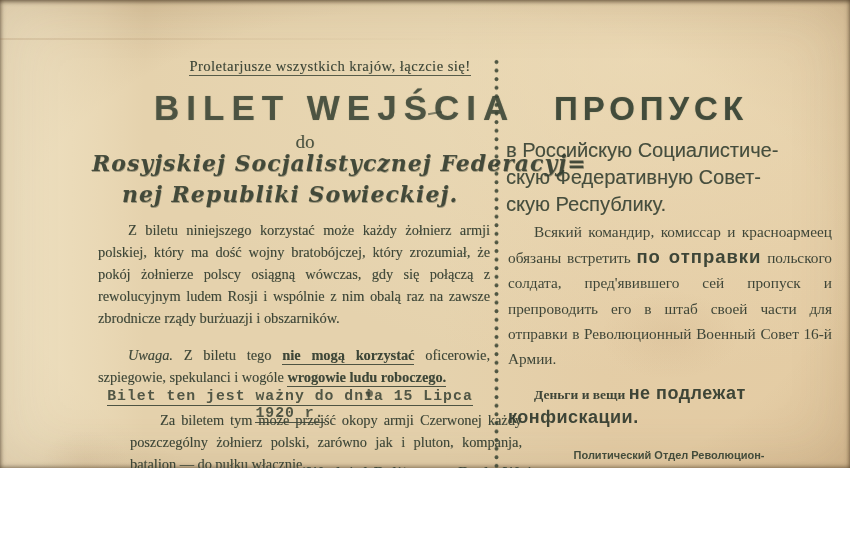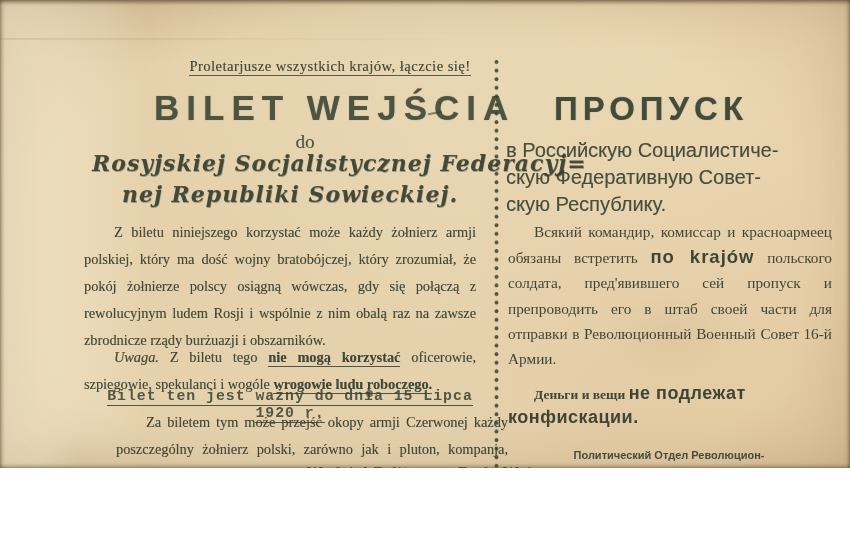--- a/index.html
+++ b/index.html
@@ -27,21 +27,21 @@
   .slogan{left:178px;top:58px;width:304px;text-align:center;font-size:14.5px;letter-spacing:0.5px;}
   .slogan span{border-bottom:1.5px solid rgba(61,70,55,0.85);padding-bottom:1px;}
   .title-pl{left:138px;top:88px;width:334px;text-align:center;font-family:"Liberation Sans",sans-serif;
     font-size:35px;font-weight:700;letter-spacing:7px;color:rgba(58,68,52,0.78);
     text-shadow:0 0 1px rgba(58,68,52,0.5);white-space:nowrap;margin-left:16px;}
   .do-pl{left:138px;top:131px;width:334px;text-align:center;font-size:19px;color:rgba(58,68,52,0.85);}
   .fraktur{left:92px;width:396px;text-align:center;font-family:"DejaVu Serif",serif;
     font-weight:700;font-style:italic;font-size:22px;letter-spacing:1px;color:rgba(52,62,48,0.88);
     text-shadow:0.5px 0.5px 0.5px rgba(60,65,50,0.4);white-space:nowrap;}
   .frak1{top:150px;} .frak2{top:181px;}
-  .para-pl{left:84px;width:392px;font-size:14.3px;line-height:27px;text-align:justify;}
+  .para-pl{left:98px;width:392px;font-size:14.3px;line-height:22px;text-align:justify;}
   .indent{text-indent:30px;}
   .p1{top:219px;} .p2{top:308px;} .p3{top:344px;}
   .uw{font-style:italic;text-indent:48px;display:inline;}
   .ul{border-bottom:1.5px solid rgba(61,70,55,0.9);font-weight:700;padding-bottom:0.5px;}
   .validity{left:94px;top:387px;width:392px;text-align:center;font-size:14.8px;font-weight:700;
     color:rgba(55,65,50,0.85);}
   .validity span{border-bottom:1.5px solid rgba(61,70,55,0.9);padding-bottom:1px;letter-spacing:1px;font-family:Liberation Mono, monospace;}
   .p4{top:409px;margin-left:32px;}
   .sig-pl{left:94px;width:392px;text-align:center;font-style:italic;font-size:15.5px;
     font-family:"DejaVu Serif",serif;color:rgba(52,62,48,0.9);}
@@ -123,21 +123,21 @@
   <div class="blk date-pl ink">1 Czerwca, 1920 r.</div>
 
   <div class="blk title-ru">ПРОПУСК</div>
 
   <div class="blk sub-ru">
     <div>в Российскую Социалистиче-</div>
     <div>скую Федеративную Совет-</div>
     <div>скую Республику.</div>
   </div>
 
-  <div class="blk para-ru"><span>Всякий командир, комиссар и красноармеец обязаны встретить </span><span class="pobratski">по krajów</span><span> польского солдата, пред'явившего сей пропуск и препроводить его в штаб своей части для отправки в Революционный Военный Совет 16-й Армии.</span></div>
+  <div class="blk para-ru"><span>Всякий командир, комиссар и красноармеец обязаны встретить </span><span class="pobratski">по отправки</span><span> польского солдата, пред'явившего сей пропуск и препроводить его в штаб своей части для отправки в Революционный Военный Совет 16-й Армии.</span></div>
 
   <div class="blk money"><span>Деньги и вещи </span><span class="big">не подлежат конфискации.</span></div>
 
   <div class="blk sig-ru">
     <div>Политический Отдел Революцион-</div>
     <div>ного Военного Совета 12 Армии.</div>
   </div>
 
 </div>
 

